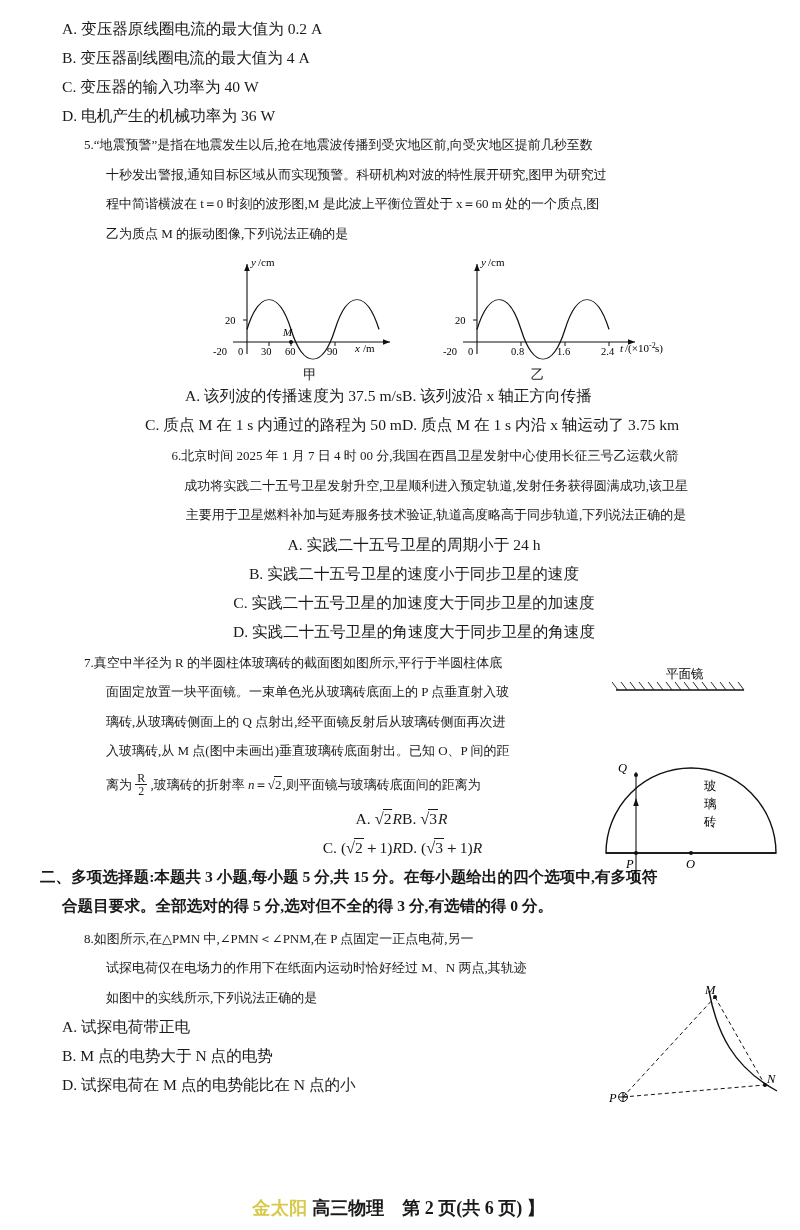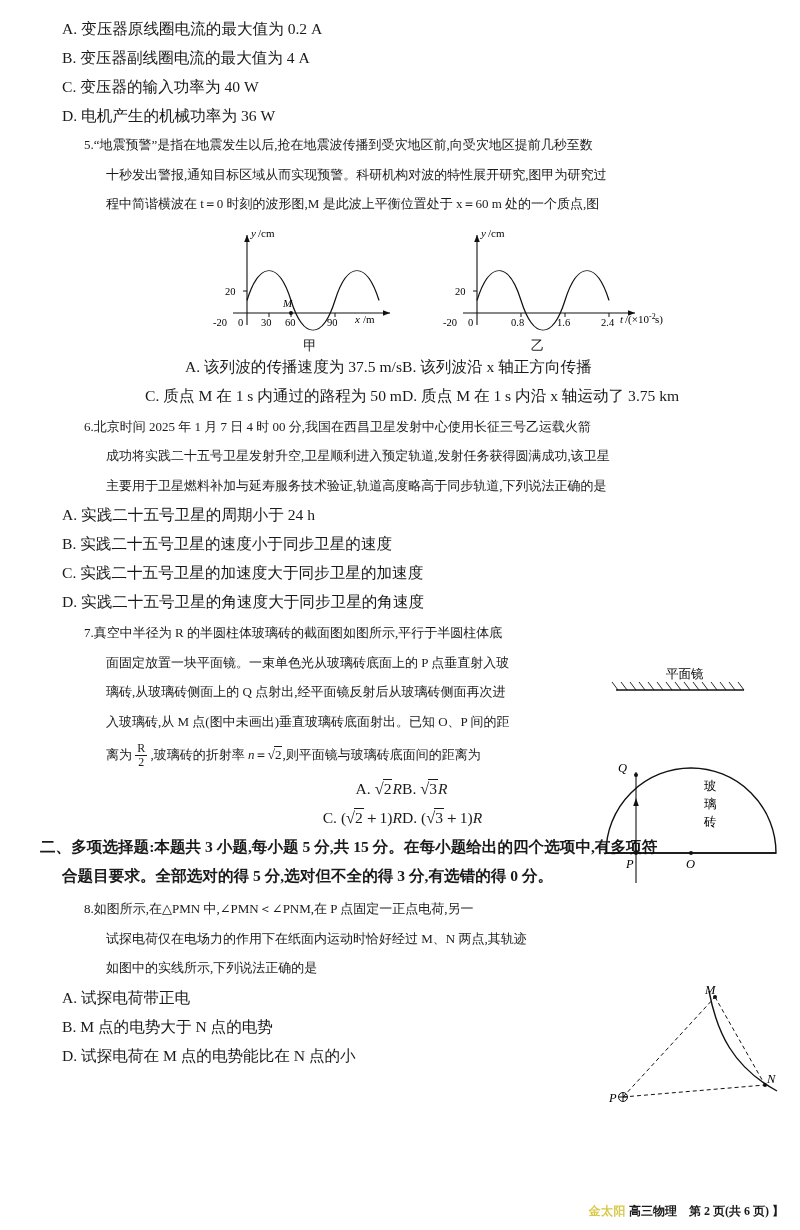--- a/index.html
+++ b/index.html
@@ -106,24 +106,24 @@
   .fig8 {
     position: absolute;
     right: 10px;
     top: 985px;
     width: 185px;
     height: 135px;
   }
   .footer {
     position: absolute;
     left: 0;
-    right: 16px;
+    right: 3px;
     bottom: 10px;
-    text-align: right;
-    font-size: 12px;
+    text-align: center;
+    font-size: 18px;
     font-weight: bold;
   }
   .footer .watermark {
     color: #d8c94a;
     font-weight: bold;
     letter-spacing: 0.5px;
   }
   .sec-head {
     font-weight: bold;
     font-size: 15.6px;
@@ -145,20 +145,21 @@
       <div class="line opt">B. 变压器副线圈电流的最大值为 4 A</div>
       <div class="line opt">C. 变压器的输入功率为 40 W</div>
       <div class="line opt">D. 电机产生的机械功率为 36 W</div>
     </div>
 
     <div class="block">
       <div class="qpara">
         <span class="ln"><span class="qnum">5.</span><span>“地震预警”是指在地震发生以后,抢在地震波传播到受灾地区前,向受灾地区提前几秒至数</span></span>
         <span class="ln hang">十秒发出警报,通知目标区域从而实现预警。科研机构对波的特性展开研究,图甲为研究过</span>
         <span class="ln hang">程中简谐横波在 t＝0 时刻的波形图,M 是此波上平衡位置处于 x＝60 m 处的一个质点,图</span>
+        <span class="ln hang">乙为质点 M 的振动图像,下列说法正确的是</span>
       </div>
 
       <div class="fig5">
         <div class="graphbox" style="left:165px; top:0;">
           <svg width="210" height="108" viewBox="0 0 210 108">
 
             <line x1="28" y1="88" x2="185" y2="88" stroke="#111" stroke-width="1.1"></line>
             <polygon points="185,88 178,85.2 178,90.8" fill="#111"></polygon>
             <line x1="42" y1="10" x2="42" y2="100" stroke="#111" stroke-width="1.1"></line>
             <polygon points="42,10 39.2,17 44.8,17" fill="#111"></polygon>
@@ -220,21 +221,21 @@
       <div class="twocol">
         <div class="line opt">A. 该列波的传播速度为 37.5 m/s</div>
         <div class="line">B. 该列波沿 x 轴正方向传播</div>
       </div>
       <div class="twocol">
         <div class="line opt">C. 质点 M 在 1 s 内通过的路程为 50 m</div>
         <div class="line">D. 质点 M 在 1 s 内沿 x 轴运动了 3.75 km</div>
       </div>
     </div>
 
-    <div class="block" style="margin-top:2px;">
+    <div class="block" style="margin-top:2px;text-align:center;">
       <div class="qpara">
         <span class="ln"><span class="qnum">6.</span><span>北京时间 2025 年 1 月 7 日 4 时 00 分,我国在西昌卫星发射中心使用长征三号乙运载火箭</span></span>
         <span class="ln hang">成功将实践二十五号卫星发射升空,卫星顺利进入预定轨道,发射任务获得圆满成功,该卫星</span>
         <span class="ln hang">主要用于卫星燃料补加与延寿服务技术验证,轨道高度略高于同步轨道,下列说法正确的是</span>
       </div>
       <div class="line opt">A. 实践二十五号卫星的周期小于 24 h</div>
       <div class="line opt">B. 实践二十五号卫星的速度小于同步卫星的速度</div>
       <div class="line opt">C. 实践二十五号卫星的加速度大于同步卫星的加速度</div>
       <div class="line opt">D. 实践二十五号卫星的角速度大于同步卫星的角速度</div>
     </div>

